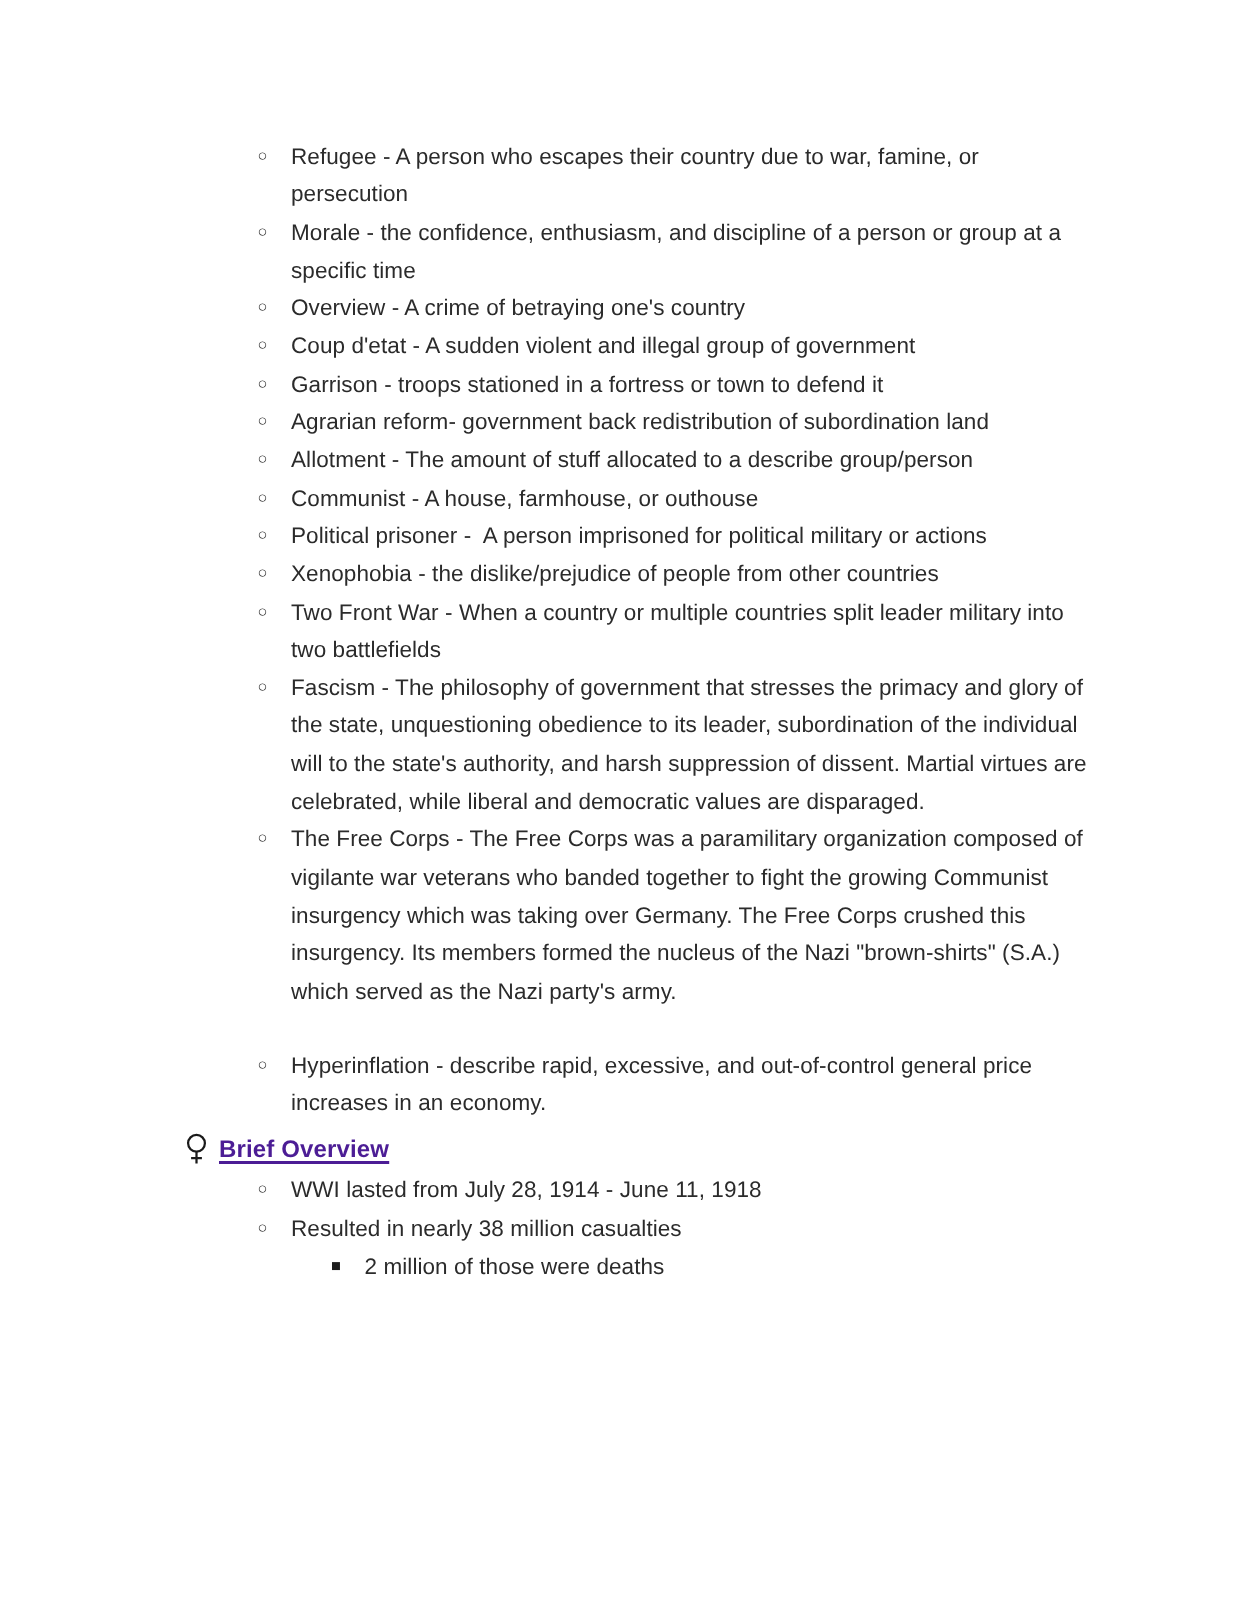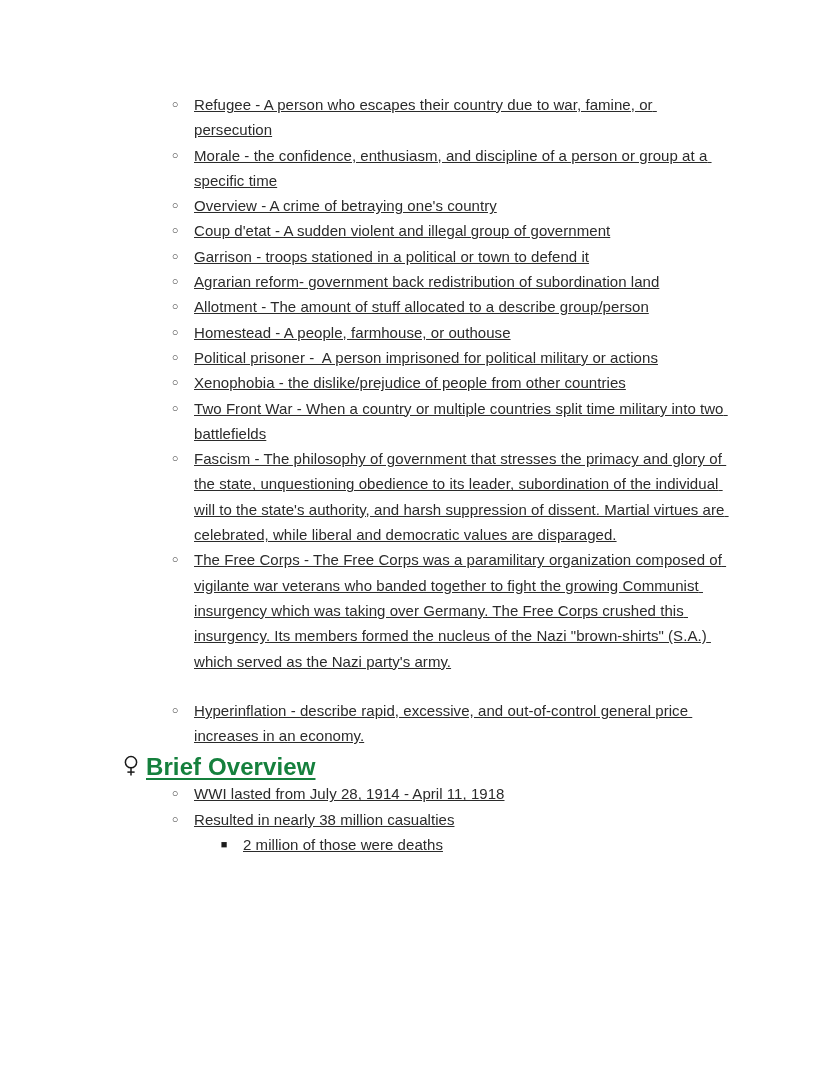--- a/index.html
+++ b/index.html
@@ -68,21 +68,20 @@
     width: 12px;
     text-align: center;
     font-size: 11px;
     line-height: 25.3px;
     color: #1c1c1c;
   }
 
   .bullet-text {
     display: block;
     white-space: pre-wrap;
-    text-decoration: underline;
   }
 
   
   .blank-line {
     height: 24px;
   }
 
   
   .section-heading {
     position: relative;
@@ -99,24 +98,24 @@
     left: 0;
     top: 1px;
     width: 18px;
     height: 22px;
     display: inline-block;
     color: #1a1a1a;
   }
   .heading-icon svg { display: block; }
 
   .heading-text {
-    font-size: 24px;
+    font-size: 16px;
     font-weight: bold;
     line-height: 25px;
-    color: #15803d;
+    color: #4c1d95;
     text-decoration: underline;
     text-underline-offset: 3px;
     text-decoration-thickness: 1.6px;
     letter-spacing: 0.1px;
   }
 </style>
 </head>
 <body>
 
 <div class="page">
@@ -138,51 +137,51 @@
       <span class="bullet-text">Overview - A crime of betraying one's country</span>
     </li>
 
     <li class="bullet-row level-1">
       <span class="marker">○</span>
       <span class="bullet-text">Coup d'etat - A sudden violent and illegal group of government</span>
     </li>
 
     <li class="bullet-row level-1">
       <span class="marker">○</span>
-      <span class="bullet-text">Garrison - troops stationed in a political or town to defend it</span>
+      <span class="bullet-text">Garrison - troops stationed in a fortress or town to defend it</span>
     </li>
 
     <li class="bullet-row level-1">
       <span class="marker">○</span>
       <span class="bullet-text">Agrarian reform- government back redistribution of subordination land</span>
     </li>
 
     <li class="bullet-row level-1">
       <span class="marker">○</span>
       <span class="bullet-text">Allotment - The amount of stuff allocated to a describe group/person</span>
     </li>
 
     <li class="bullet-row level-1">
       <span class="marker">○</span>
-      <span class="bullet-text">Homestead - A people, farmhouse, or outhouse</span>
+      <span class="bullet-text">Communist - A house, farmhouse, or outhouse</span>
     </li>
 
     <li class="bullet-row level-1">
       <span class="marker">○</span>
       <span class="bullet-text">Political prisoner -  A person imprisoned for political military or actions</span>
     </li>
 
     <li class="bullet-row level-1">
       <span class="marker">○</span>
       <span class="bullet-text">Xenophobia - the dislike/prejudice of people from other countries</span>
     </li>
 
     <li class="bullet-row level-1">
       <span class="marker">○</span>
-      <span class="bullet-text">Two Front War - When a country or multiple countries split time military into two battlefields</span>
+      <span class="bullet-text">Two Front War - When a country or multiple countries split leader military into two battlefields</span>
     </li>
 
     <li class="bullet-row level-1">
       <span class="marker">○</span>
       <span class="bullet-text">Fascism - The philosophy of government that stresses the primacy and glory of the state, unquestioning obedience to its leader, subordination of the individual will to the state's authority, and harsh suppression of dissent. Martial virtues are celebrated, while liberal and democratic values are disparaged.</span>
     </li>
 
     <li class="bullet-row level-1">
       <span class="marker">○</span>
       <span class="bullet-text">The Free Corps - The Free Corps was a paramilitary organization composed of vigilante war veterans who banded together to fight the growing Communist insurgency which was taking over Germany. The Free Corps crushed this insurgency. Its members formed the nucleus of the Nazi "brown-shirts" (S.A.) which served as the Nazi party's army.</span>
@@ -205,21 +204,21 @@
         <line x1="5.4" y1="17.1" x2="12.6" y2="17.1" stroke="currentColor" stroke-width="1.5"></line>
       </svg>
     </span>
     <span class="heading-text">Brief Overview</span>
   </div>
 
   <ul class="doc-list">
 
     <li class="bullet-row level-1">
       <span class="marker">○</span>
-      <span class="bullet-text">WWI lasted from July 28, 1914 - April 11, 1918</span>
+      <span class="bullet-text">WWI lasted from July 28, 1914 - June 11, 1918</span>
     </li>
 
     <li class="bullet-row level-1">
       <span class="marker">○</span>
       <span class="bullet-text">Resulted in nearly 38 million casualties</span>
     </li>
 
     <li class="bullet-row level-2">
       <span class="marker">■</span>
       <span class="bullet-text">2 million of those were deaths</span>

